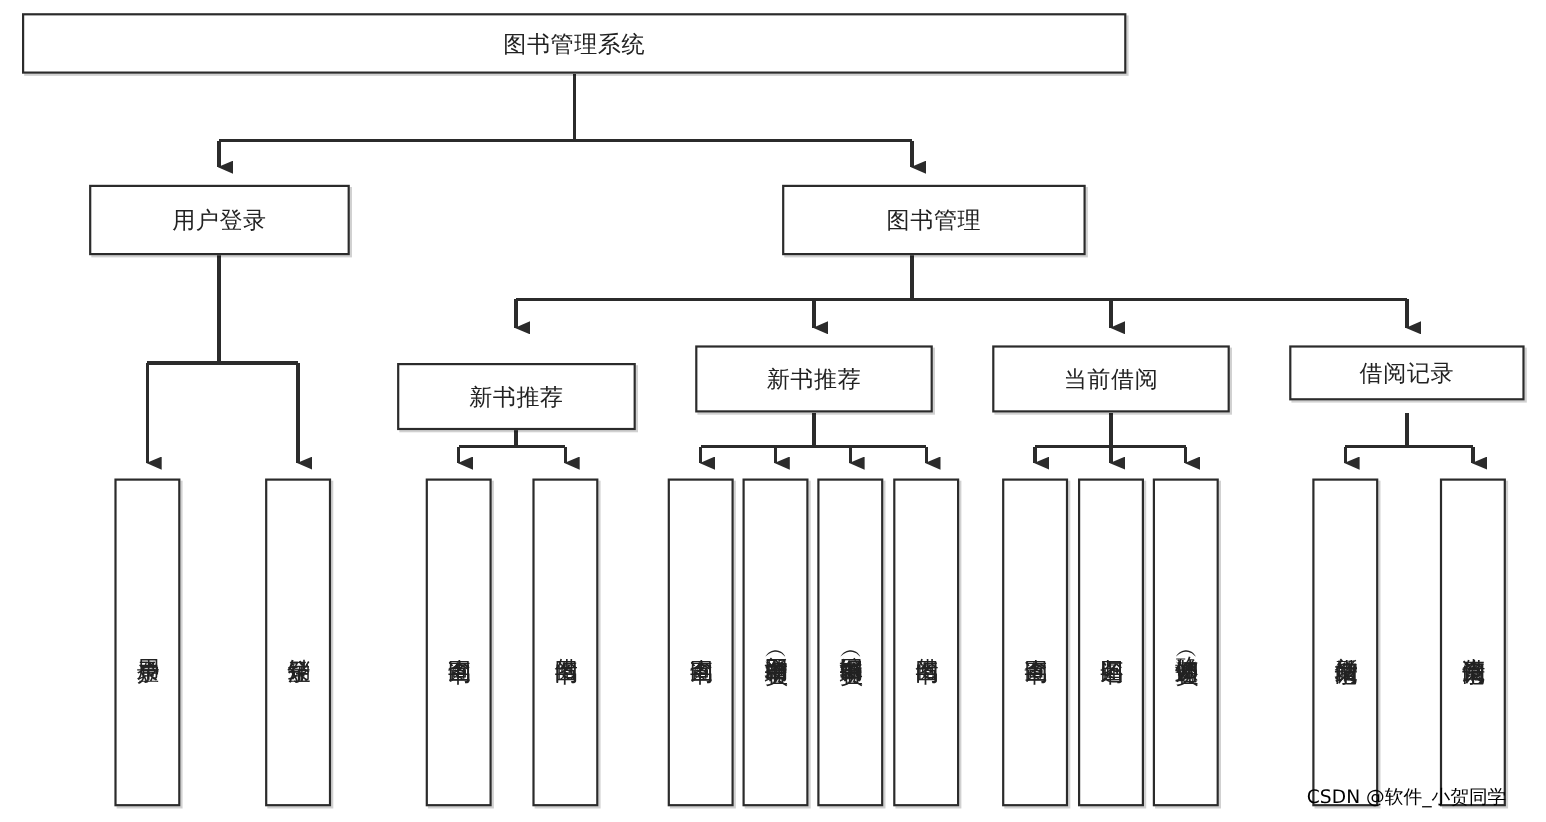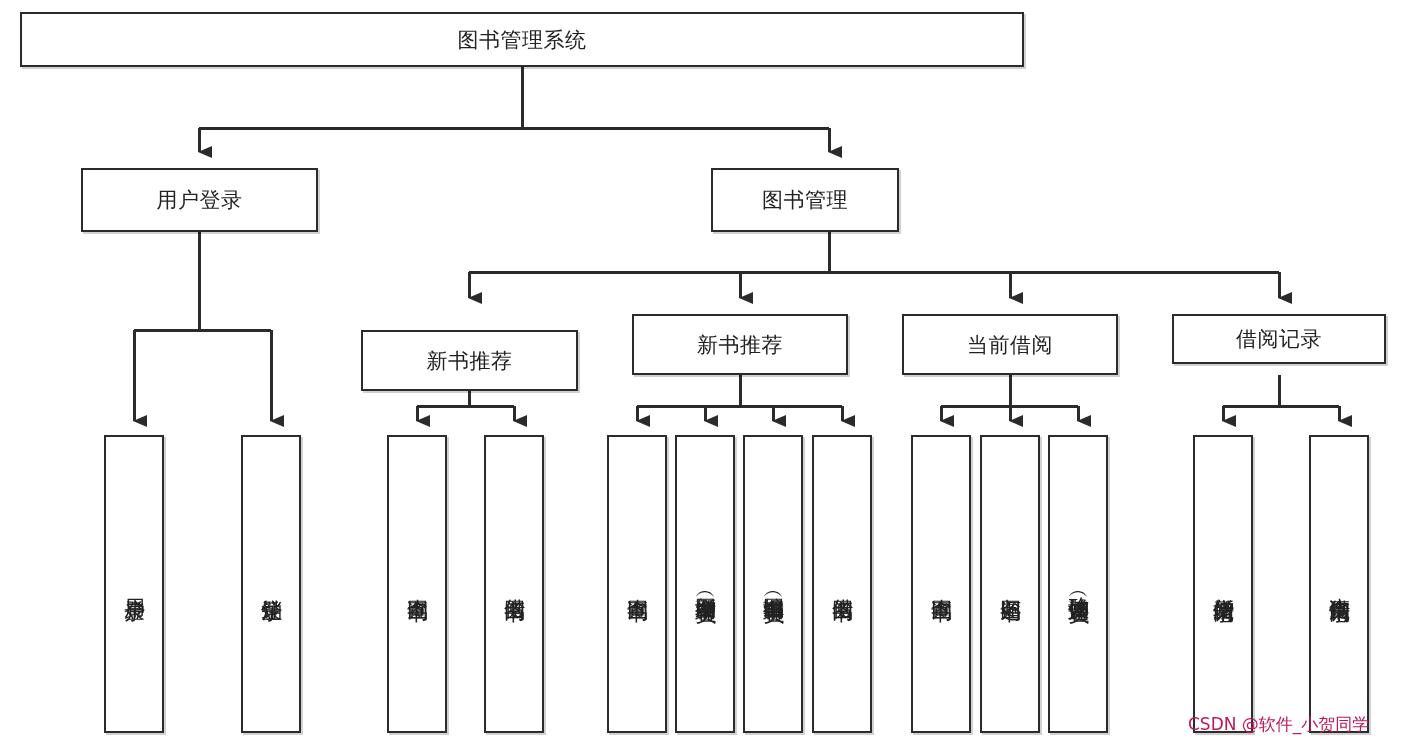--- a/index.html
+++ b/index.html
@@ -50,21 +50,21 @@
     font-size: 21px;
     color: #222222;
     line-height: 1.22;
     letter-spacing: 1px;
   }
   .watermark {
     position: absolute;
     left: 1188px;
     top: 713px;
     font-size: 17px;
-    color: #be185d;
+    color: #000000;
     white-space: nowrap;
     font-family: "DejaVu Sans", "Liberation Sans", sans-serif;
   }
 </style>
 </head>
 <body>
 
 <svg id="diagram" viewBox="0 0 1405 747" xmlns="http://www.w3.org/2000/svg">
   <defs>
     <marker id="arrow" viewBox="0 0 12 14" refX="6" refY="13" markerWidth="12" markerHeight="14" orient="auto-start-reverse" markerUnits="userSpaceOnUse">
@@ -133,21 +133,21 @@
   </g>
 </svg>
 
 <div class="node-box" style="left:20px; top:12px; width:1004px; height:55px;">
   <span class="node-label-h">图书管理系统</span>
 </div>
 
 <div class="node-box" style="left:81px; top:168px; width:237px; height:64px;">
   <span class="node-label-h">用户登录</span>
 </div>
-<div class="node-box" style="left:711px; top:168px; width:188px; height:64px;font-family:Liberation Mono, monospace;">
+<div class="node-box" style="left:711px; top:168px; width:276px; height:64px;font-family:Liberation Mono, monospace;">
   <span class="node-label-h">图书管理</span>
 </div>
 
 <div class="node-box" style="left:361px; top:330px; width:217px; height:61px;">
   <span class="node-label-h">新书推荐</span>
 </div>
 <div class="node-box" style="left:632px; top:314px; width:216px; height:61px;">
   <span class="node-label-h">新书推荐</span>
 </div>
 <div class="node-box" style="left:902px; top:314px; width:216px; height:61px;">

